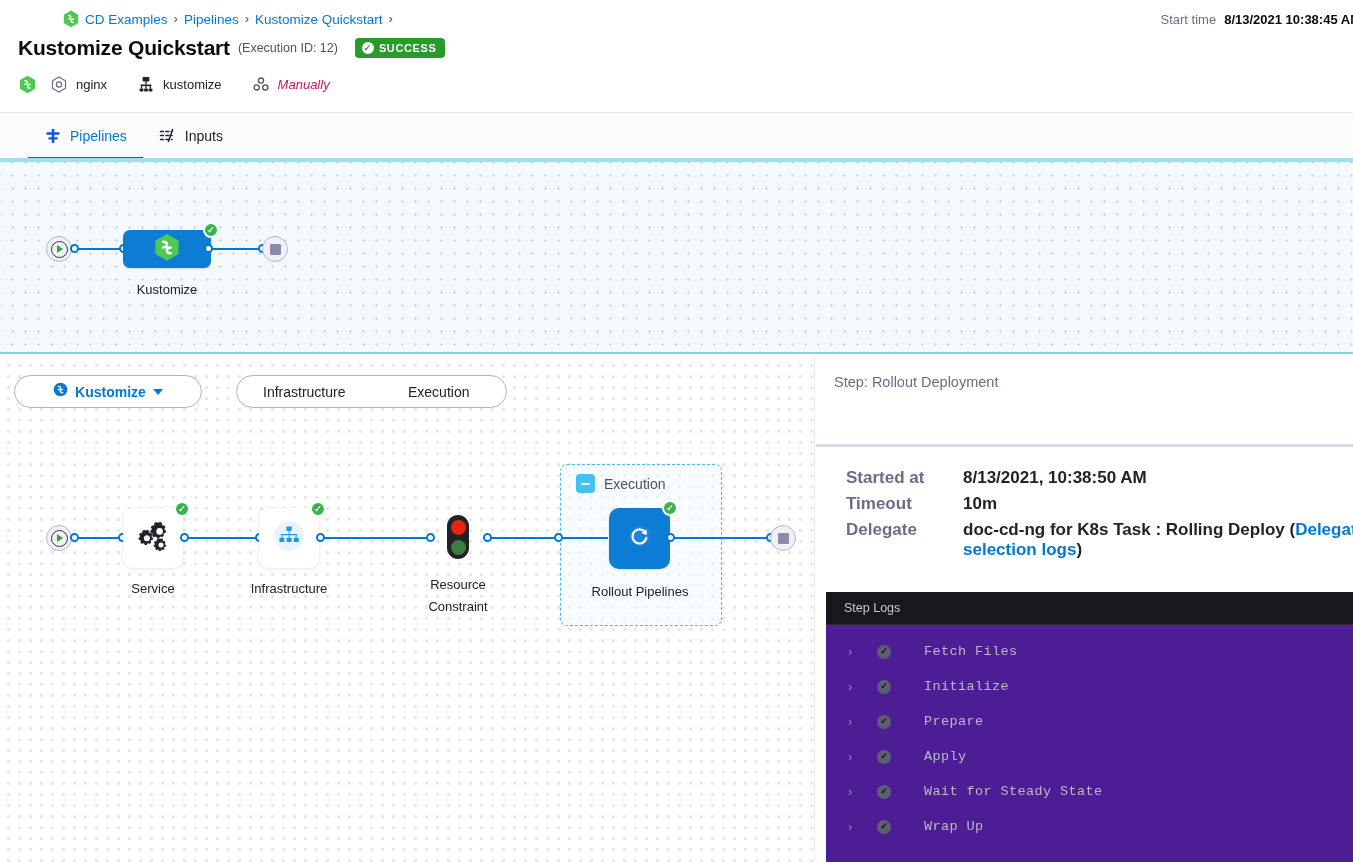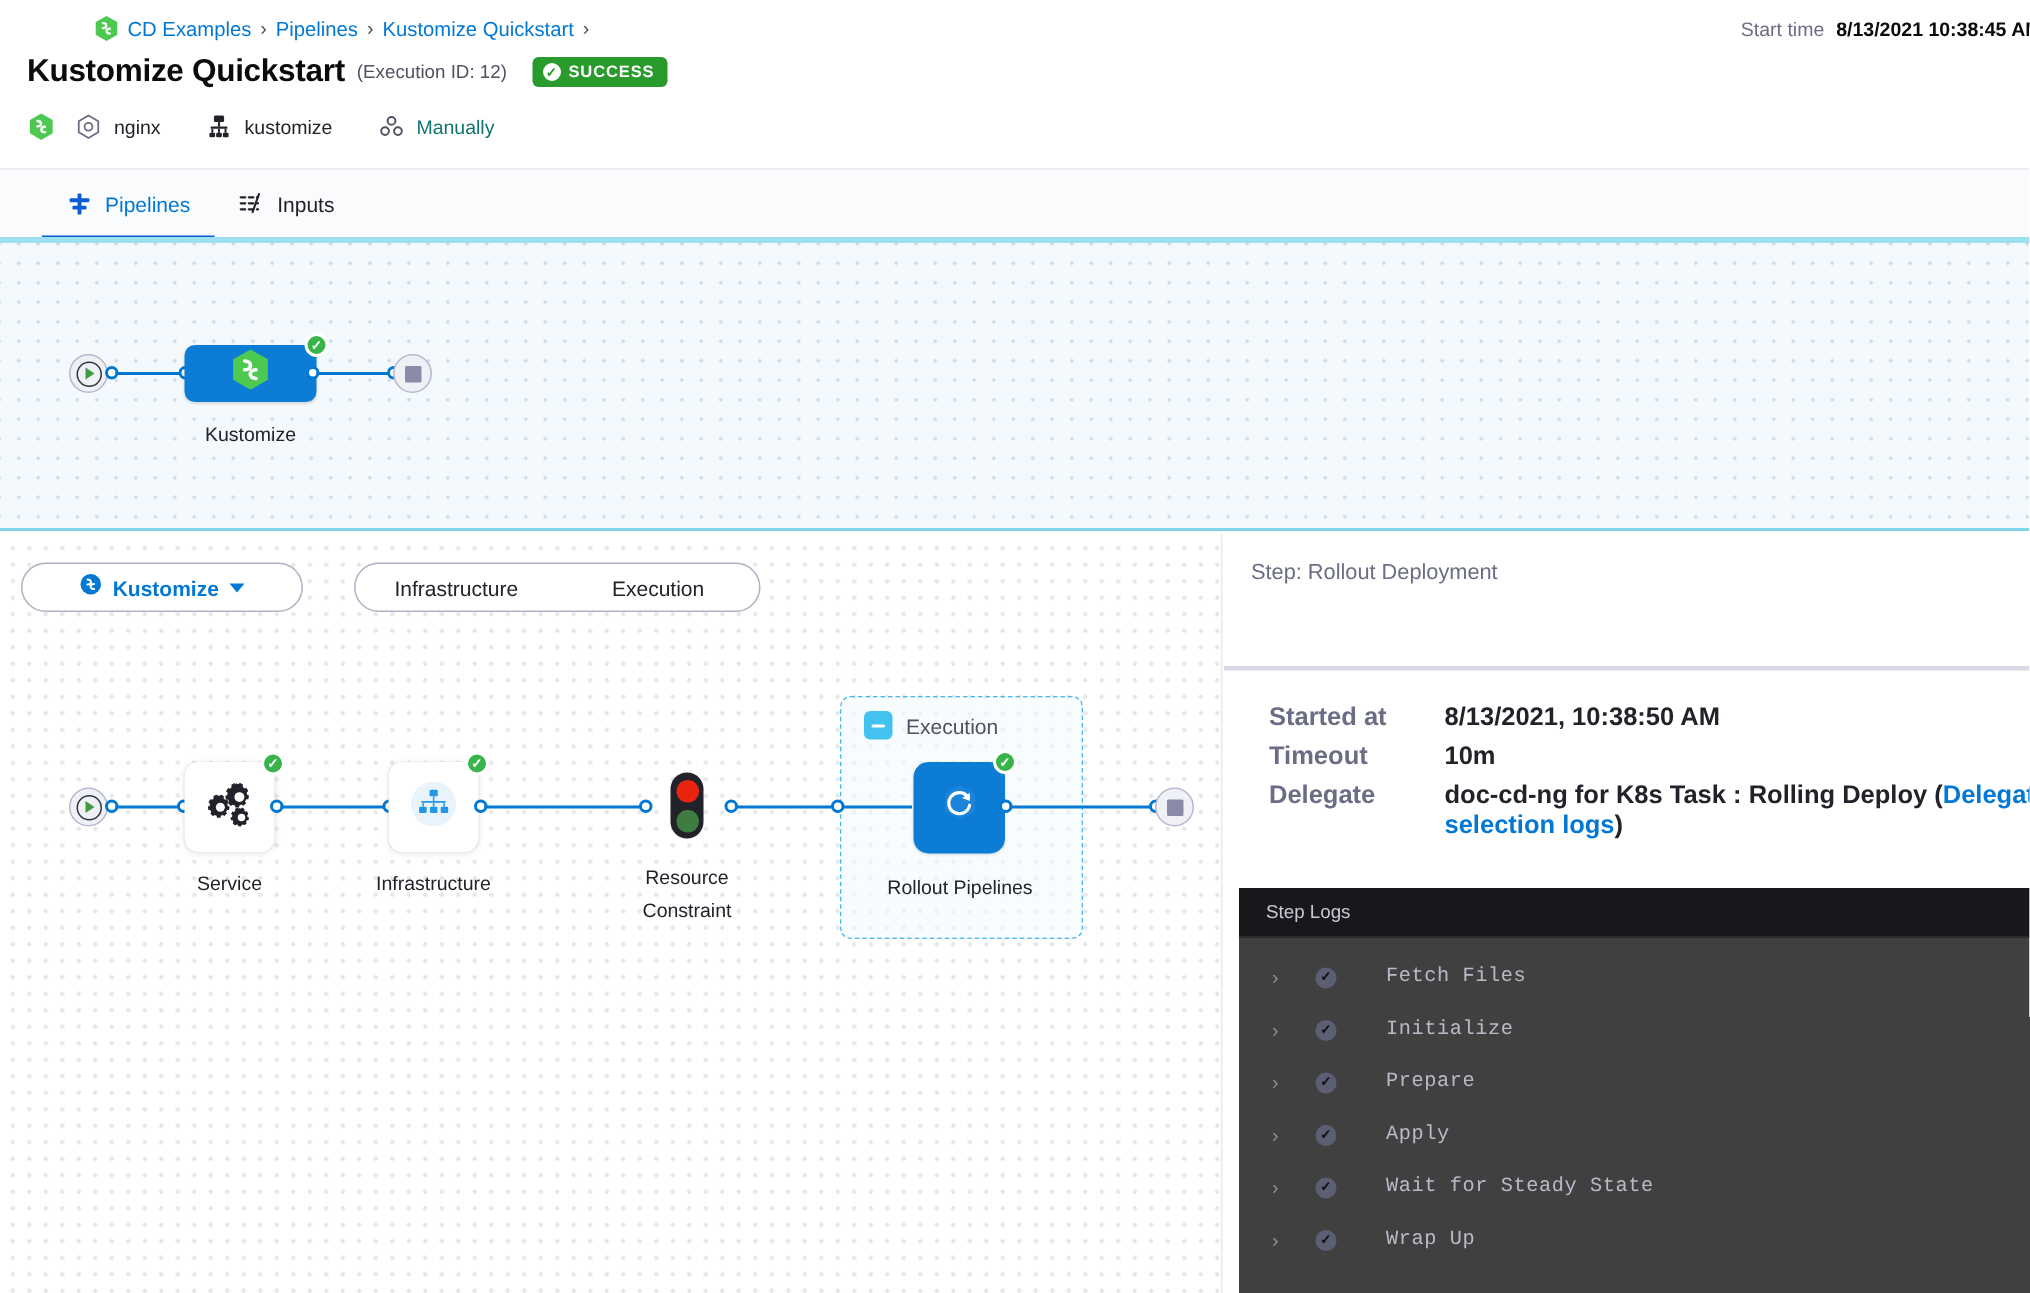--- a/index.html
+++ b/index.html
@@ -104,21 +104,21 @@
     color: #22222a;
   }
   .meta-item {
     display: flex;
     align-items: center;
     gap: 8px;
     margin-right: 30px;
   }
   .meta-item.first { margin-right: 14px; }
   .meta-item .ico { width: 18px; height: 18px; display:flex; align-items:center; justify-content:center; }
-  .meta-link { color: #0f766e; }
+  .meta-link { color: #be185d; font-style: italic; }
 
   .start-time {
     position: absolute;
     right: -8px; top: 12px;
     font-size: 13px;
     display: flex;
     align-items: baseline;
     gap: 8px;
     white-space: nowrap;
   }
@@ -406,21 +406,21 @@
   .rp-key { width: 117px; color: #6b6d85; font-weight: bold; flex: 0 0 auto; }
   .rp-val { color: #22222a; font-weight: bold; }
   .rp-link { color: #0278d5; font-weight: bold; }
 
   
   .logs {
     position: absolute;
     left: 10px; top: 236px;
     width: 527px;
     height: 270px;
-    background: #404040;
+    background: #4c1d95;
     overflow: hidden;
   }
   .logs-head {
     height: 33px;
     background: #17171c;
     border-bottom: 1px solid #2a2a31;
     display: flex; align-items: center;
     padding-left: 18px;
     font-size: 12.5px;
     color: #c8c9d4;

